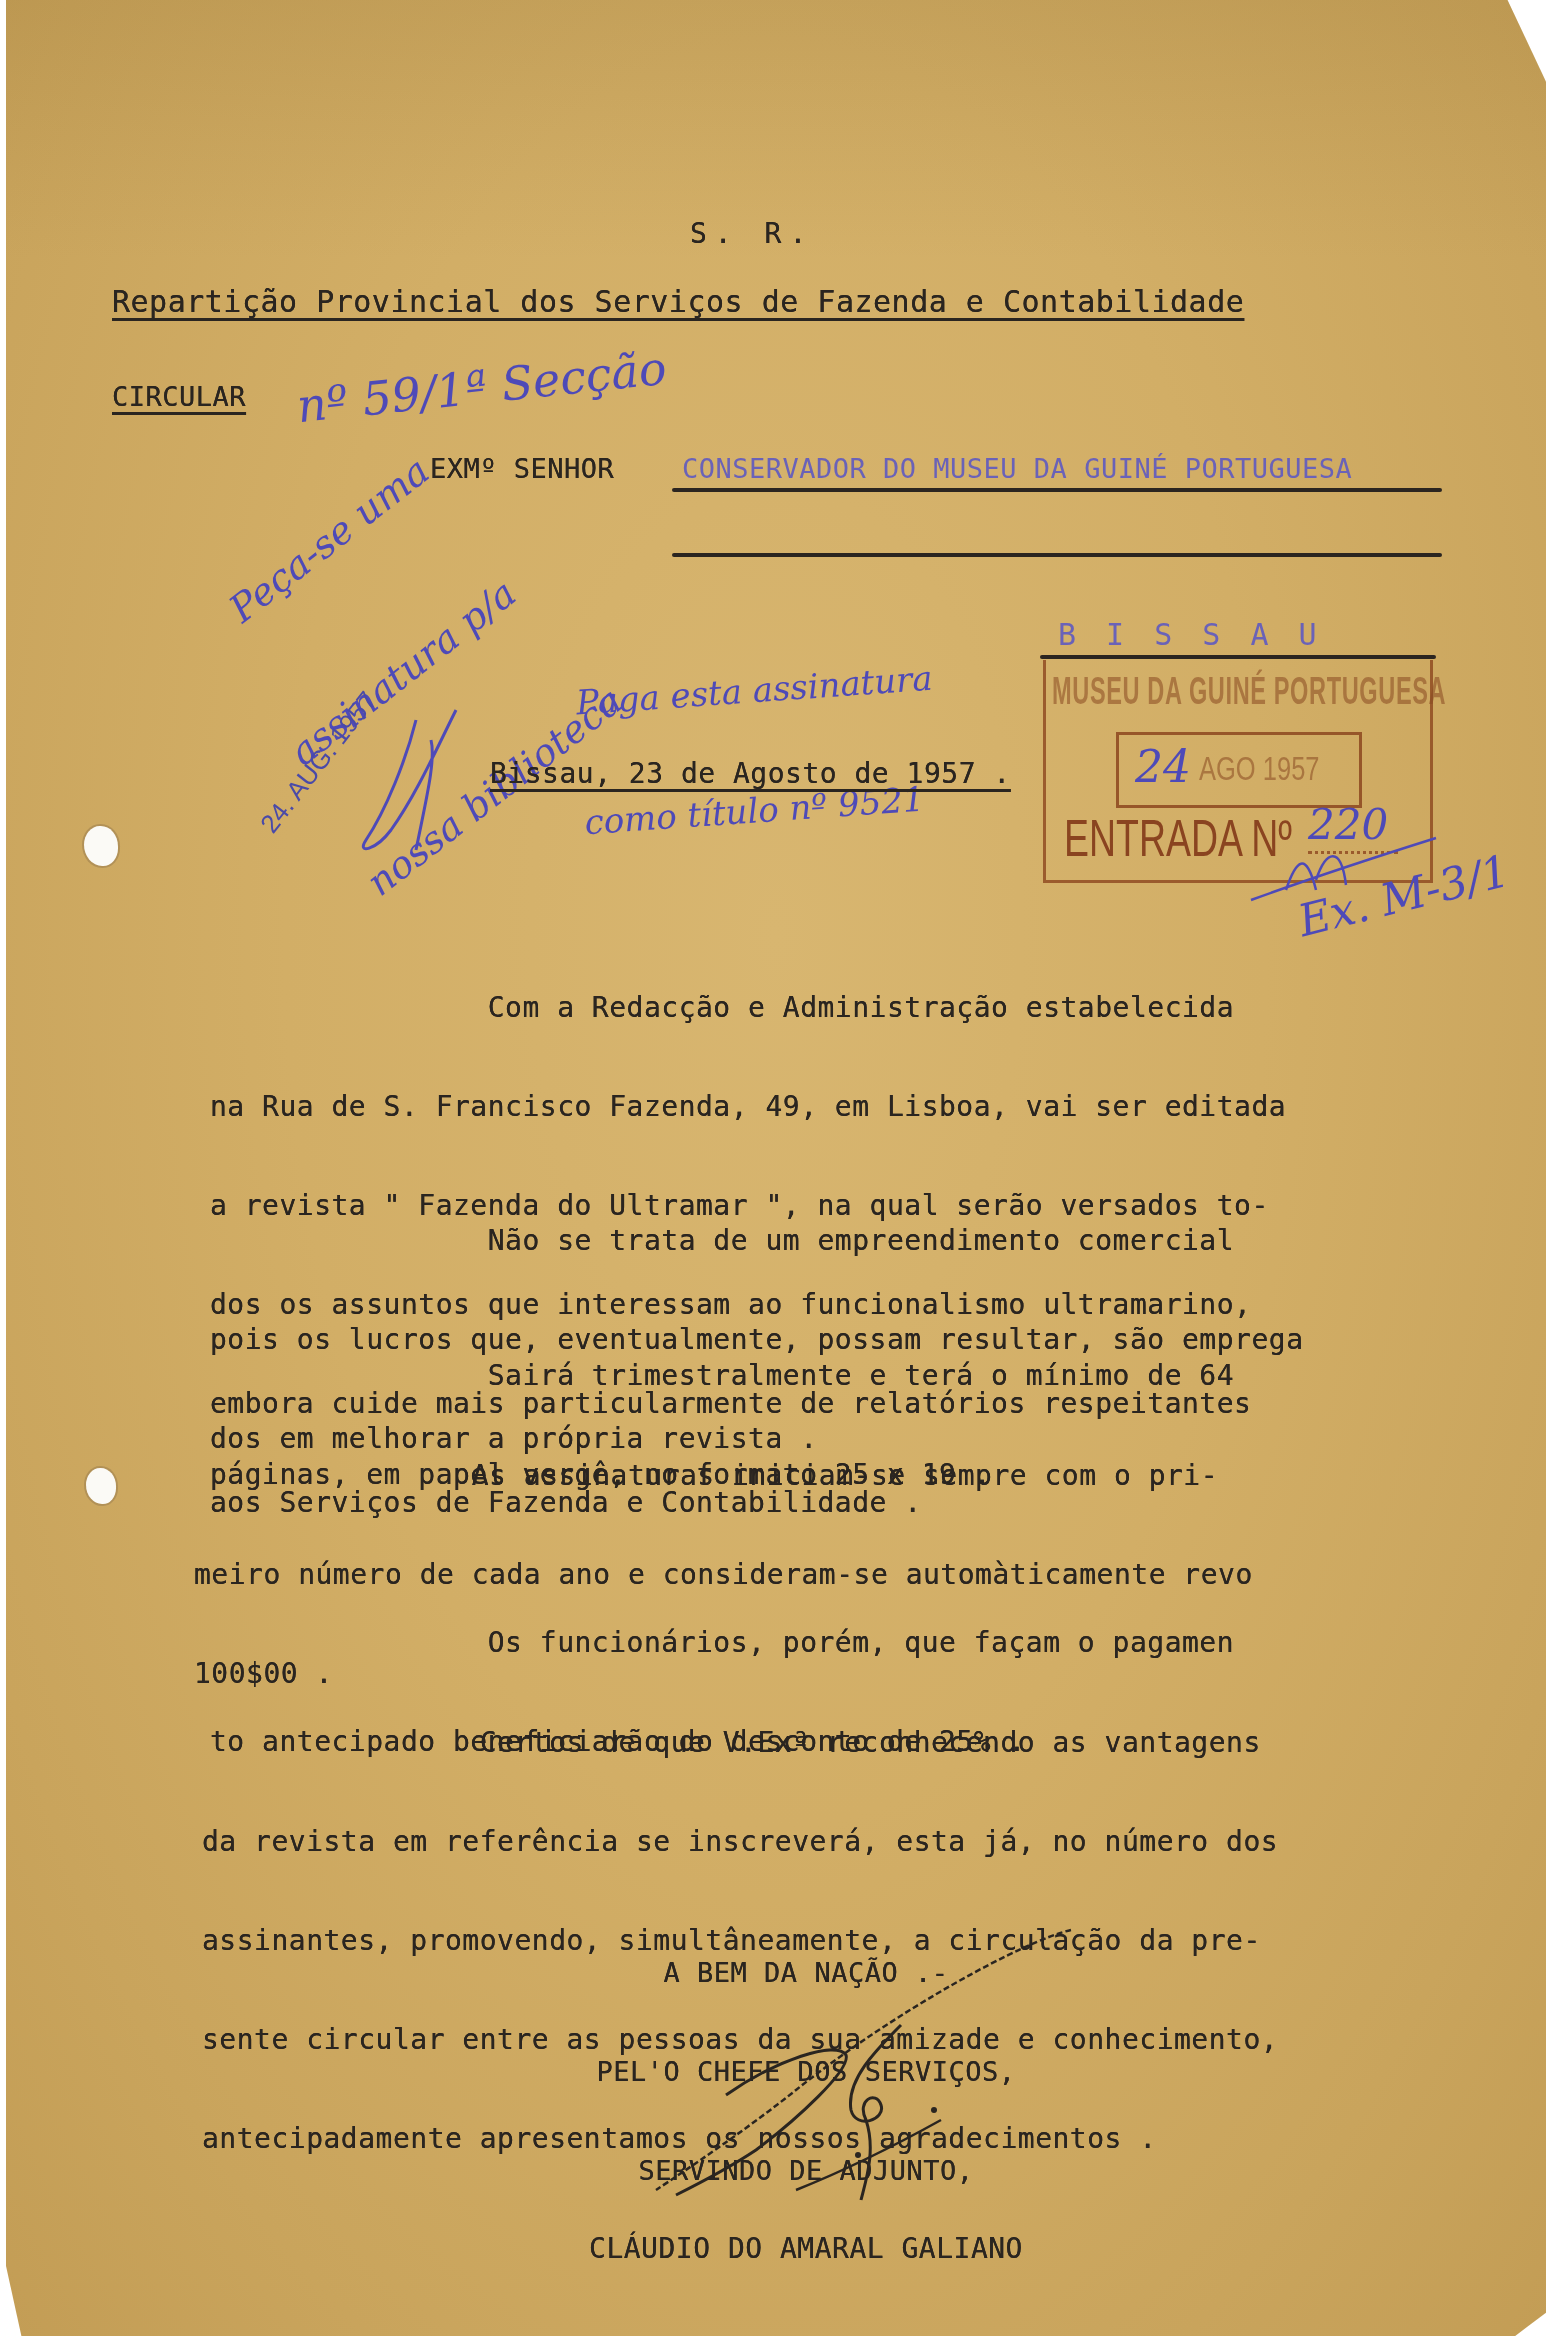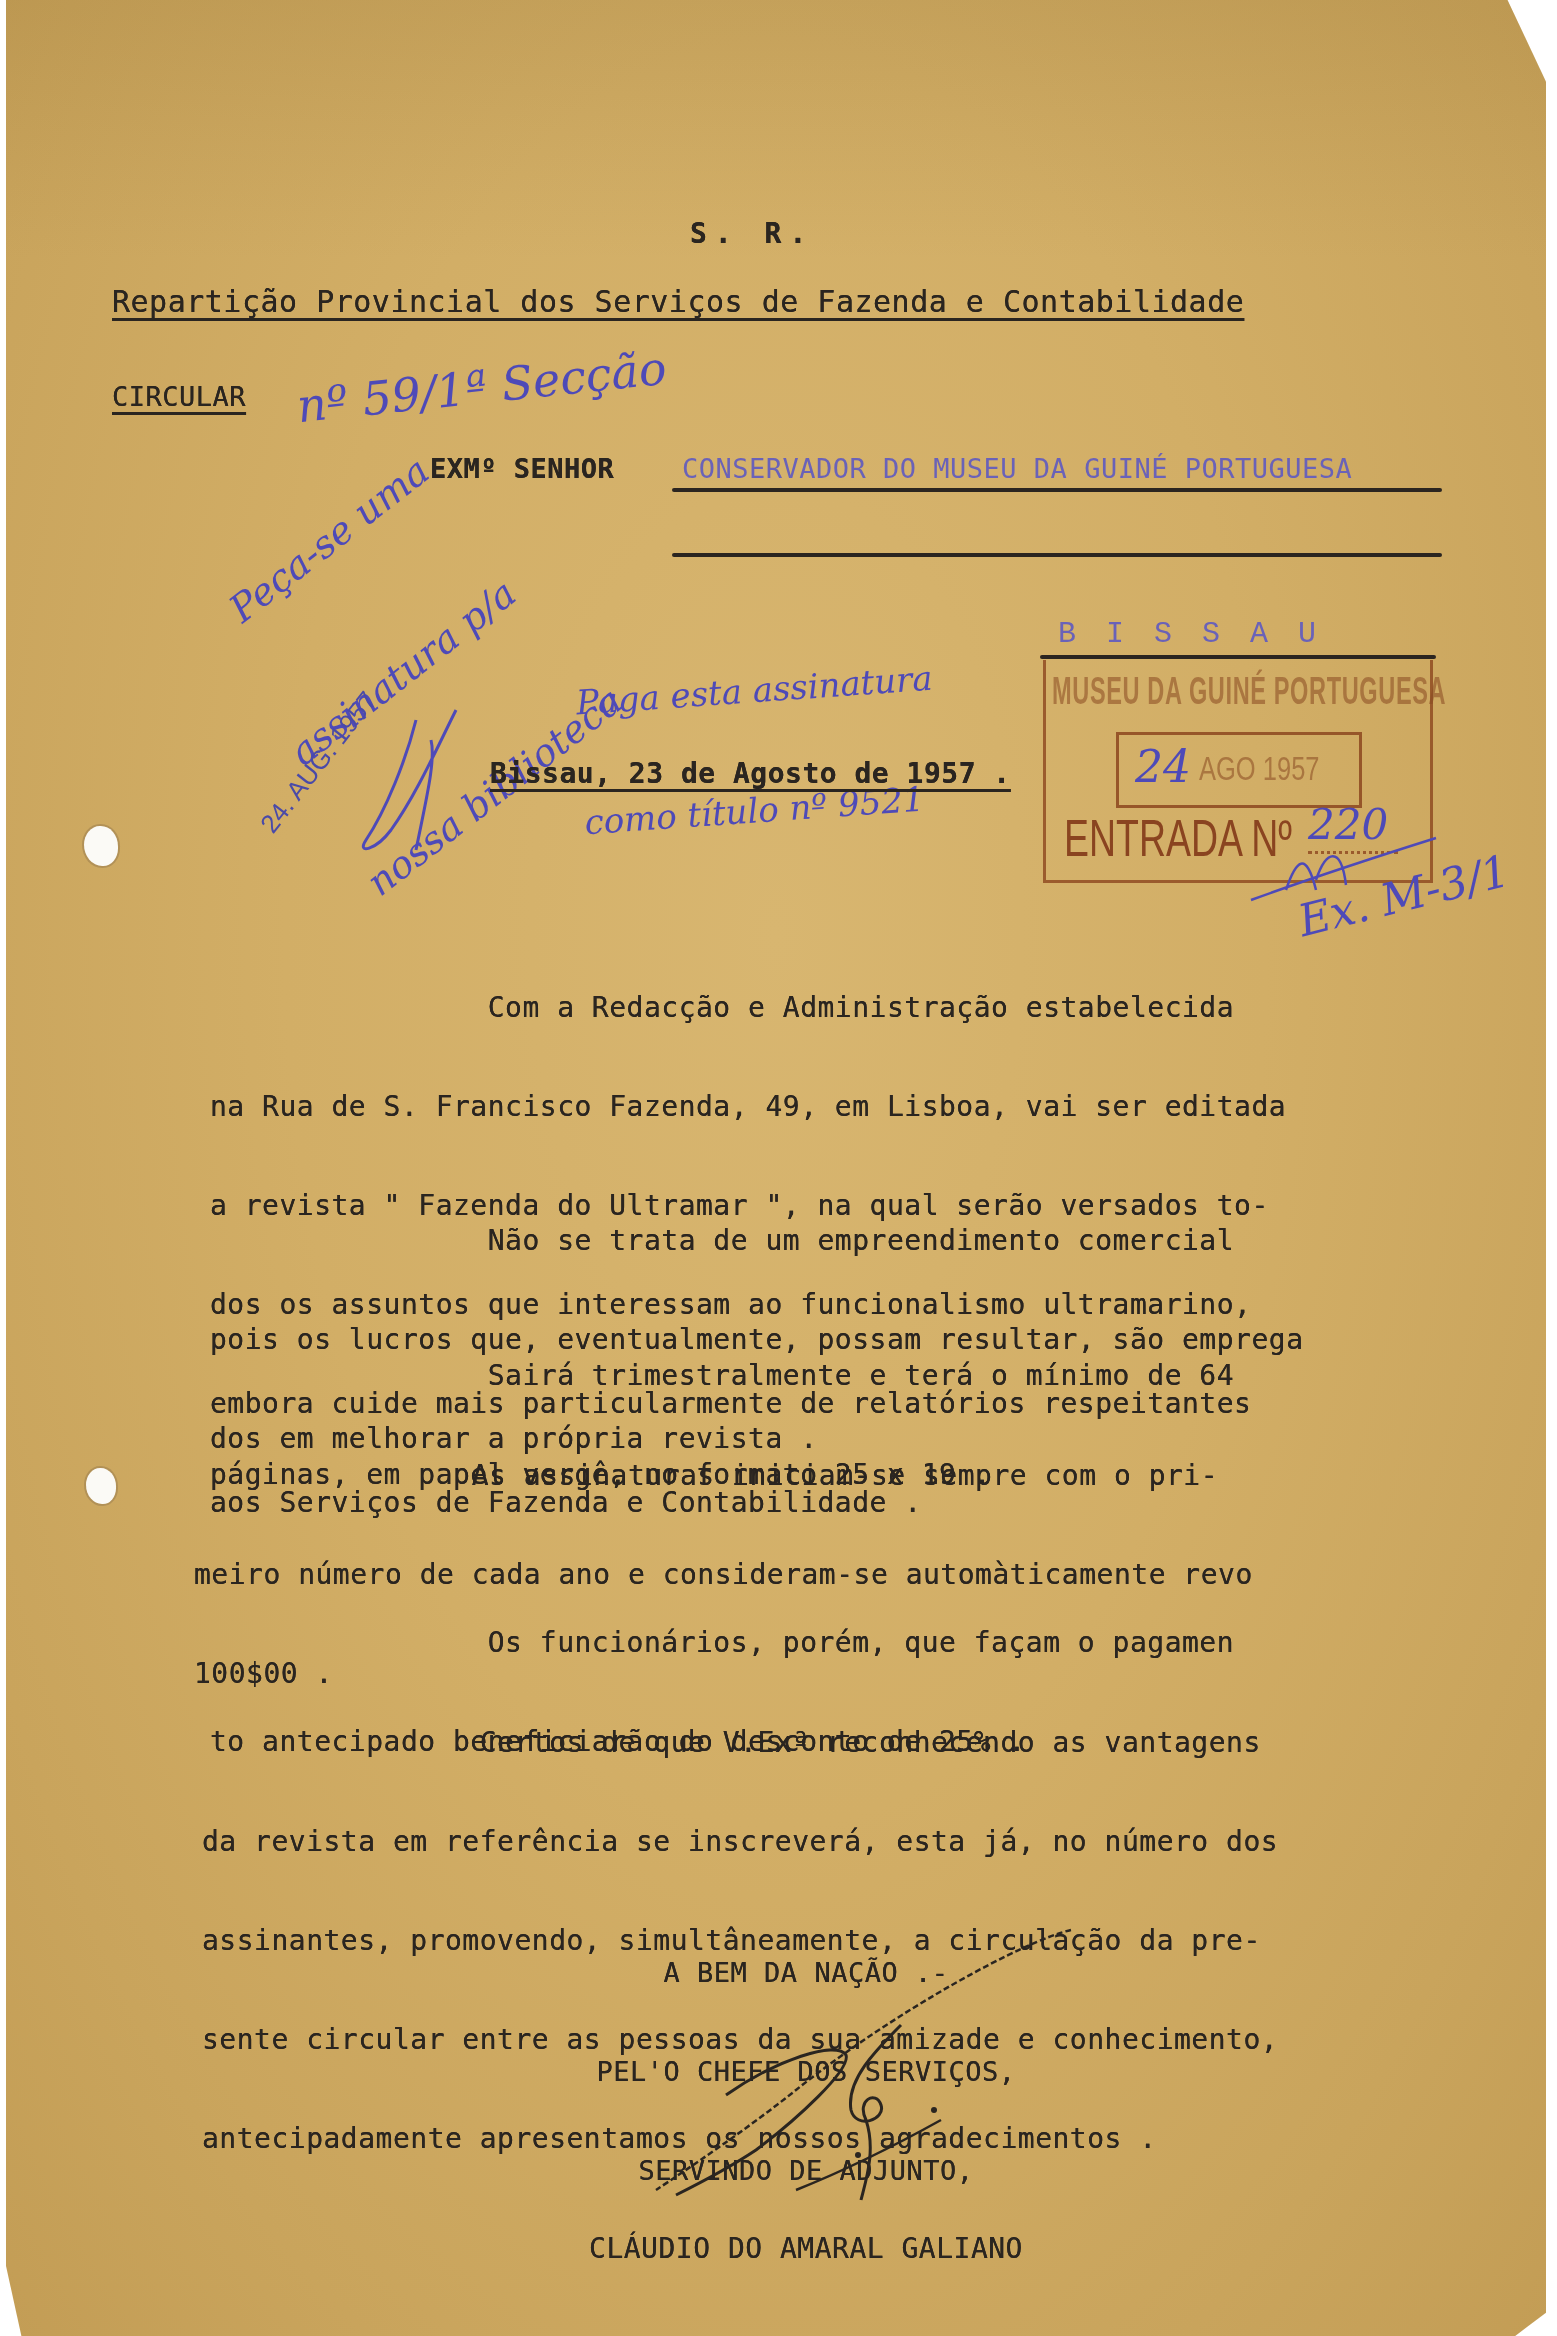--- a/index.html
+++ b/index.html
@@ -28,21 +28,21 @@
     .typed {
       position: absolute;
       font-family: "DejaVu Sans Mono", "Liberation Mono", monospace;
       color: #2a2520;
       white-space: pre;
       font-size: 28px;
       line-height: 33px;
       letter-spacing: 0.5px;
       text-shadow: 0 0 0.6px #2a2520;
     }
-    .bold { font-weight: bold; }
+    .bold { font-weight: normal; }
     .ul {
       text-decoration: underline;
       text-decoration-thickness: 3px;
       text-underline-offset: 6px;
     }
     .blue-typed { color: #6a62b8; text-shadow: none; }
     .hand {
       position: absolute;
       font-family: "DejaVu Serif", "Liberation Serif", serif;
       font-style: italic;
@@ -145,21 +145,21 @@
   <div class="typed ul" style="left:106px; top:285px; font-size:30px;">Repartição Provincial dos Serviços de Fazenda e Contabilidade</div>
 
   <div class="typed ul" style="left:106px; top:380px; font-size:27px;">CIRCULAR</div>
   <div class="hand" style="left:290px; top:360px; font-size:46px; transform:rotate(-6deg);">nº 59/1ª Secção</div>
 
   <div class="typed bold" style="left:424px; top:452px; font-size:27px;">EXMº SENHOR</div>
   <div class="typed blue-typed" style="left:676px; top:452px; font-size:27px;">CONSERVADOR DO MUSEU DA GUINÉ PORTUGUESA</div>
   <div class="rule" style="left:666px; top:488px; width:770px;"></div>
   <div class="rule" style="left:666px; top:553px; width:770px;"></div>
 
-  <div class="typed blue-typed" style="left:1052px; top:618px; font-size:30px; letter-spacing:6px;font-family:Liberation Mono, monospace;">B I S S A U</div>
+  <div class="typed blue-typed" style="left:1052px; top:618px; font-size:30px; letter-spacing:6px;">B I S S A U</div>
   <div class="rule" style="left:1034px; top:655px; width:396px;"></div>
 
   <div class="hand" style="left:120px; top:540px; font-size:38px; line-height:50px; transform:rotate(-38deg); transform-origin:left top;">
     <div style="margin-left:40px;">Peça-se uma</div>
     <div>assinatura p/a</div>
     <div style="margin-left:-20px;">nossa biblioteca</div>
   </div>
   <div class="hand" style="left:248px; top:820px; font-size:26px; font-style:normal; font-family:'Liberation Sans', sans-serif; transform:rotate(-52deg); transform-origin:left top; color:#4a4aa8;">24. AUG. 1957</div>
 
   <svg class="sig" style="left:340px; top:700px;" width="140" height="160" viewBox="0 0 140 160">

